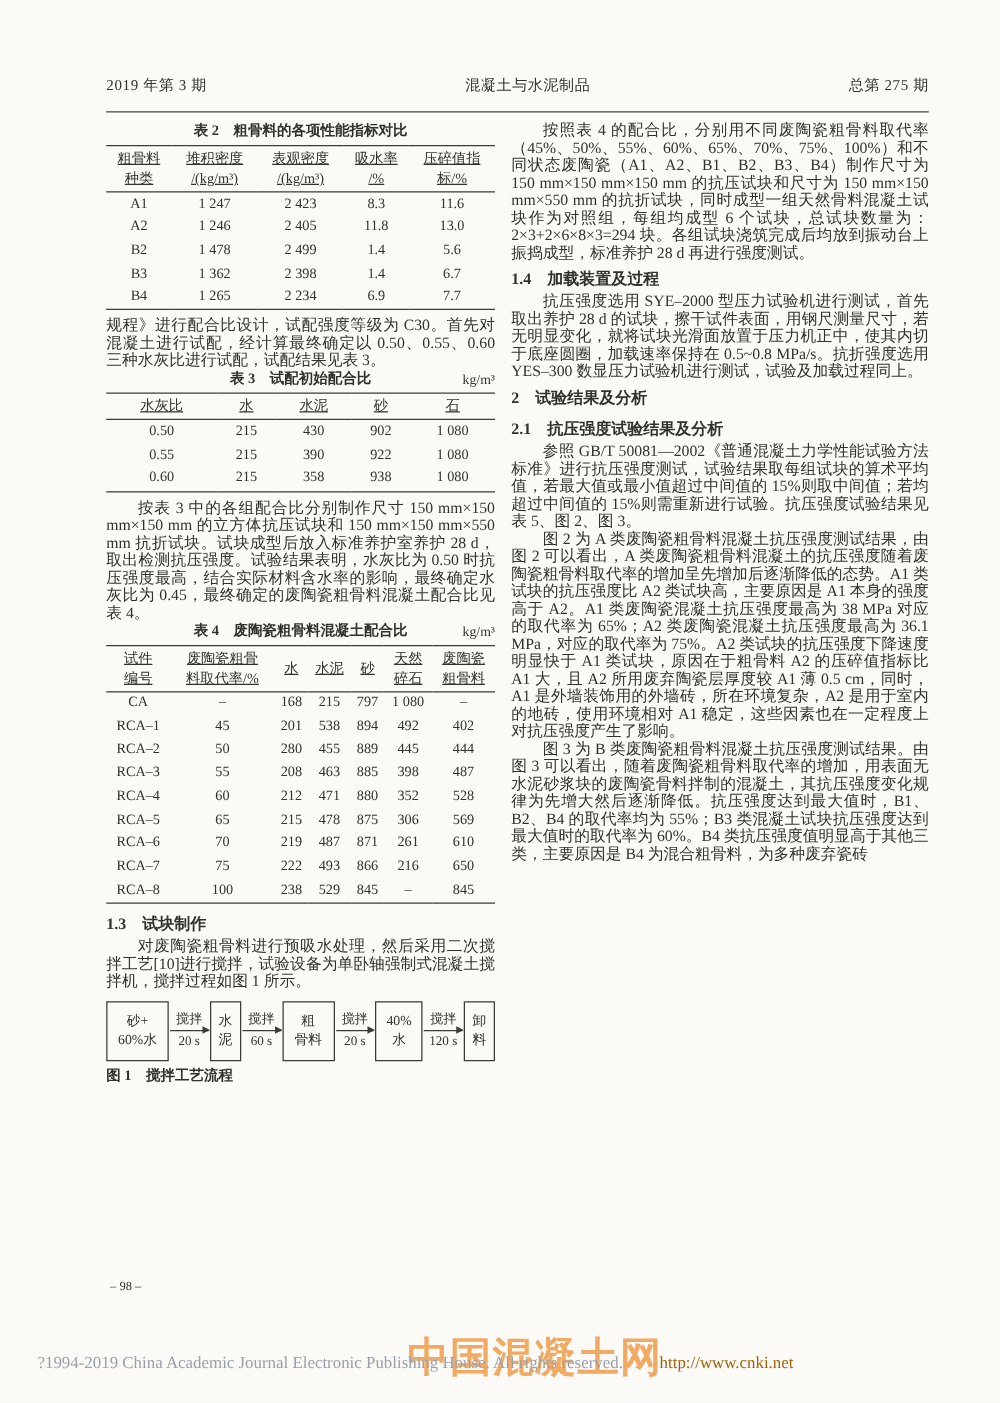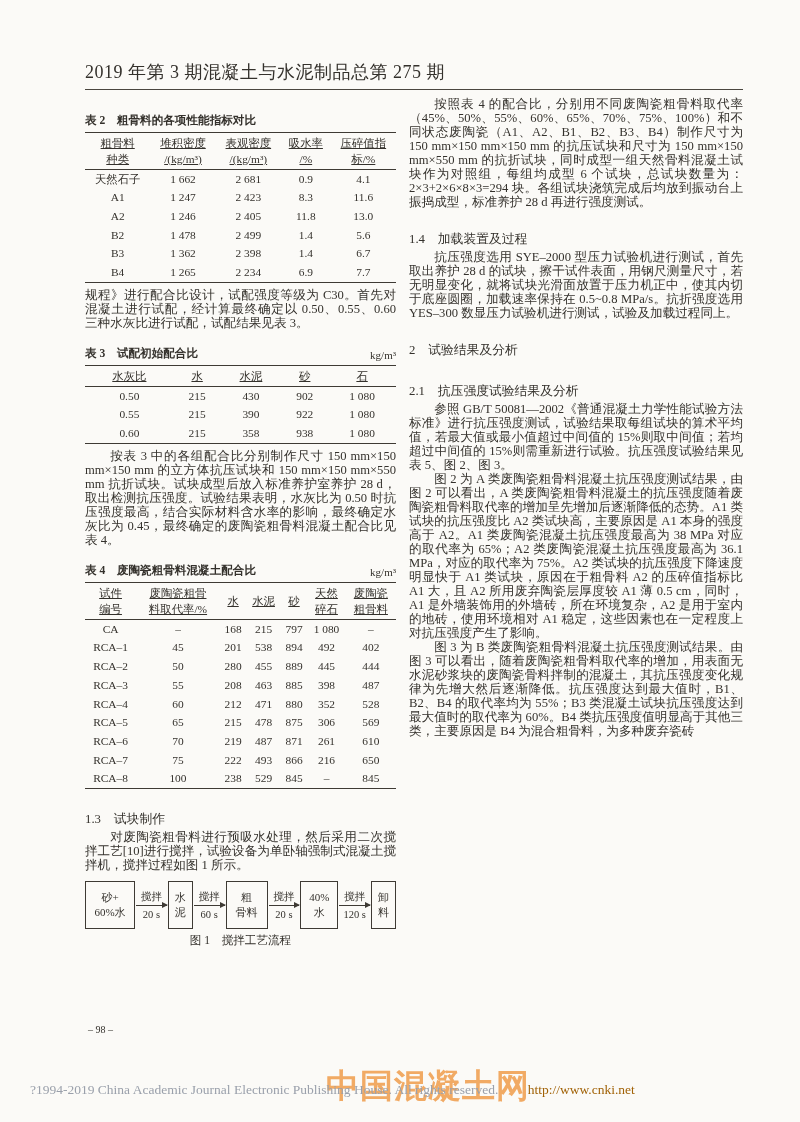--- a/index.html
+++ b/index.html
@@ -5,44 +5,44 @@
   * { margin:0; padding:0; box-sizing:border-box; }
   html,body { width:800px; }
   body { font-family:"Liberation Serif","DejaVu Serif",serif; background:#e8e8e6; }
   .page {
     position:relative; width:800px; height:1122px;
     background:#fbfaf7; color:#34312c; overflow:hidden;
   }
   
   .journal-header {
     position:absolute; top:60px; left:85px; right:57px;
-    display:flex; align-items:baseline;
-    font-size:18px; letter-spacing:0.5px;
+    display:flex; justify-content:space-between; align-items:baseline;
+    font-size:12px; letter-spacing:0.5px;
   }
   .header-rule {
     position:absolute; top:89px; left:85px; right:57px;
     border-top:1.6px solid #4a463f;
   }
   
   .columns {
     position:absolute; top:97px; left:85px; right:57px;
     display:flex; gap:13px;
   }
   .col-left  { width:311px; flex:none; }
   .col-right { flex:1; }
   p.body-text {
     font-size:12.6px; line-height:14px; text-align:justify;
     text-indent:2em; color:#34312c;
   }
   p.no-indent { text-indent:0; }
-  .sec-heading { font-size:12.8px; font-weight:normal; line-height:22px; margin-top:19px; }
+  .sec-heading { font-size:12.8px; font-weight:bold; line-height:22px; margin-top:3px; }
   
   .tbl-caption {
-    position:relative; font-size:11.6px; font-weight:bold;
-    margin:16px 0 3px 0; line-height:16px;
+    position:relative; text-align:center; font-size:11.6px; font-weight:bold;
+    margin:0 0 3px 0; line-height:16px;
   }
   .tbl-unit {
     position:absolute; right:0; top:1px; font-weight:normal; font-size:11px;font-family:Liberation Serif, serif;
   }
   table.data-table {
     width:100%; border-collapse:collapse; font-size:11.4px;
     border-top:1.7px solid #3e3a34; border-bottom:1.7px solid #3e3a34;
     margin-bottom:5px;
   }
   table.data-table thead th {
@@ -66,21 +66,21 @@
   .fstep {
     flex:1; display:flex; flex-direction:column; justify-content:center;
     align-items:center; font-size:10.5px; line-height:13px; padding:0 1px;
   }
   .fstep-arrow { position:relative; width:100%; height:1px; background:#3e3a34; margin:2px 0; }
   .fstep-arrow::after {
     content:""; position:absolute; right:-1px; top:-3px;
     border-left:6px solid #3e3a34; border-top:3.5px solid transparent;
     border-bottom:3.5px solid transparent;
   }
-  .fig-caption { text-align:center; font-size:11.6px; font-weight:normal; margin-top:4px; }
+  .fig-caption { font-size:11.6px; font-weight:bold; margin-top:4px; }
   
   .page-number { position:absolute; left:88px; top:1024px; font-size:10px; }
   .copyright-line {
     position:absolute; left:30px; top:1082px; right:20px;
     font-size:13.5px; color:#9aa0ab; white-space:nowrap;
   }
   .copyright-line .url { margin-left:26px; color:#a16207; }
   .watermark {
     position:absolute; left:326px; top:1064px;
     font-size:33px; font-weight:bold; color:#f09f50; opacity:0.88;
@@ -115,27 +115,20 @@
 /(kg/m³)</th>
               <th>表观密度
 /(kg/m³)</th>
               <th>吸水率
 /%</th>
               <th>压碎值指
 标/%</th>
             </tr>
           </thead>
           <tbody>
-            <tr>
-              <td>天然石子</td>
-              <td>1 662</td>
-              <td>2 681</td>
-              <td>0.9</td>
-              <td>4.1</td>
-            </tr>
             <tr>
               <td>A1</td>
               <td>1 247</td>
               <td>2 423</td>
               <td>8.3</td>
               <td>11.6</td>
             </tr>
             <tr>
               <td>A2</td>
               <td>1 246</td>

